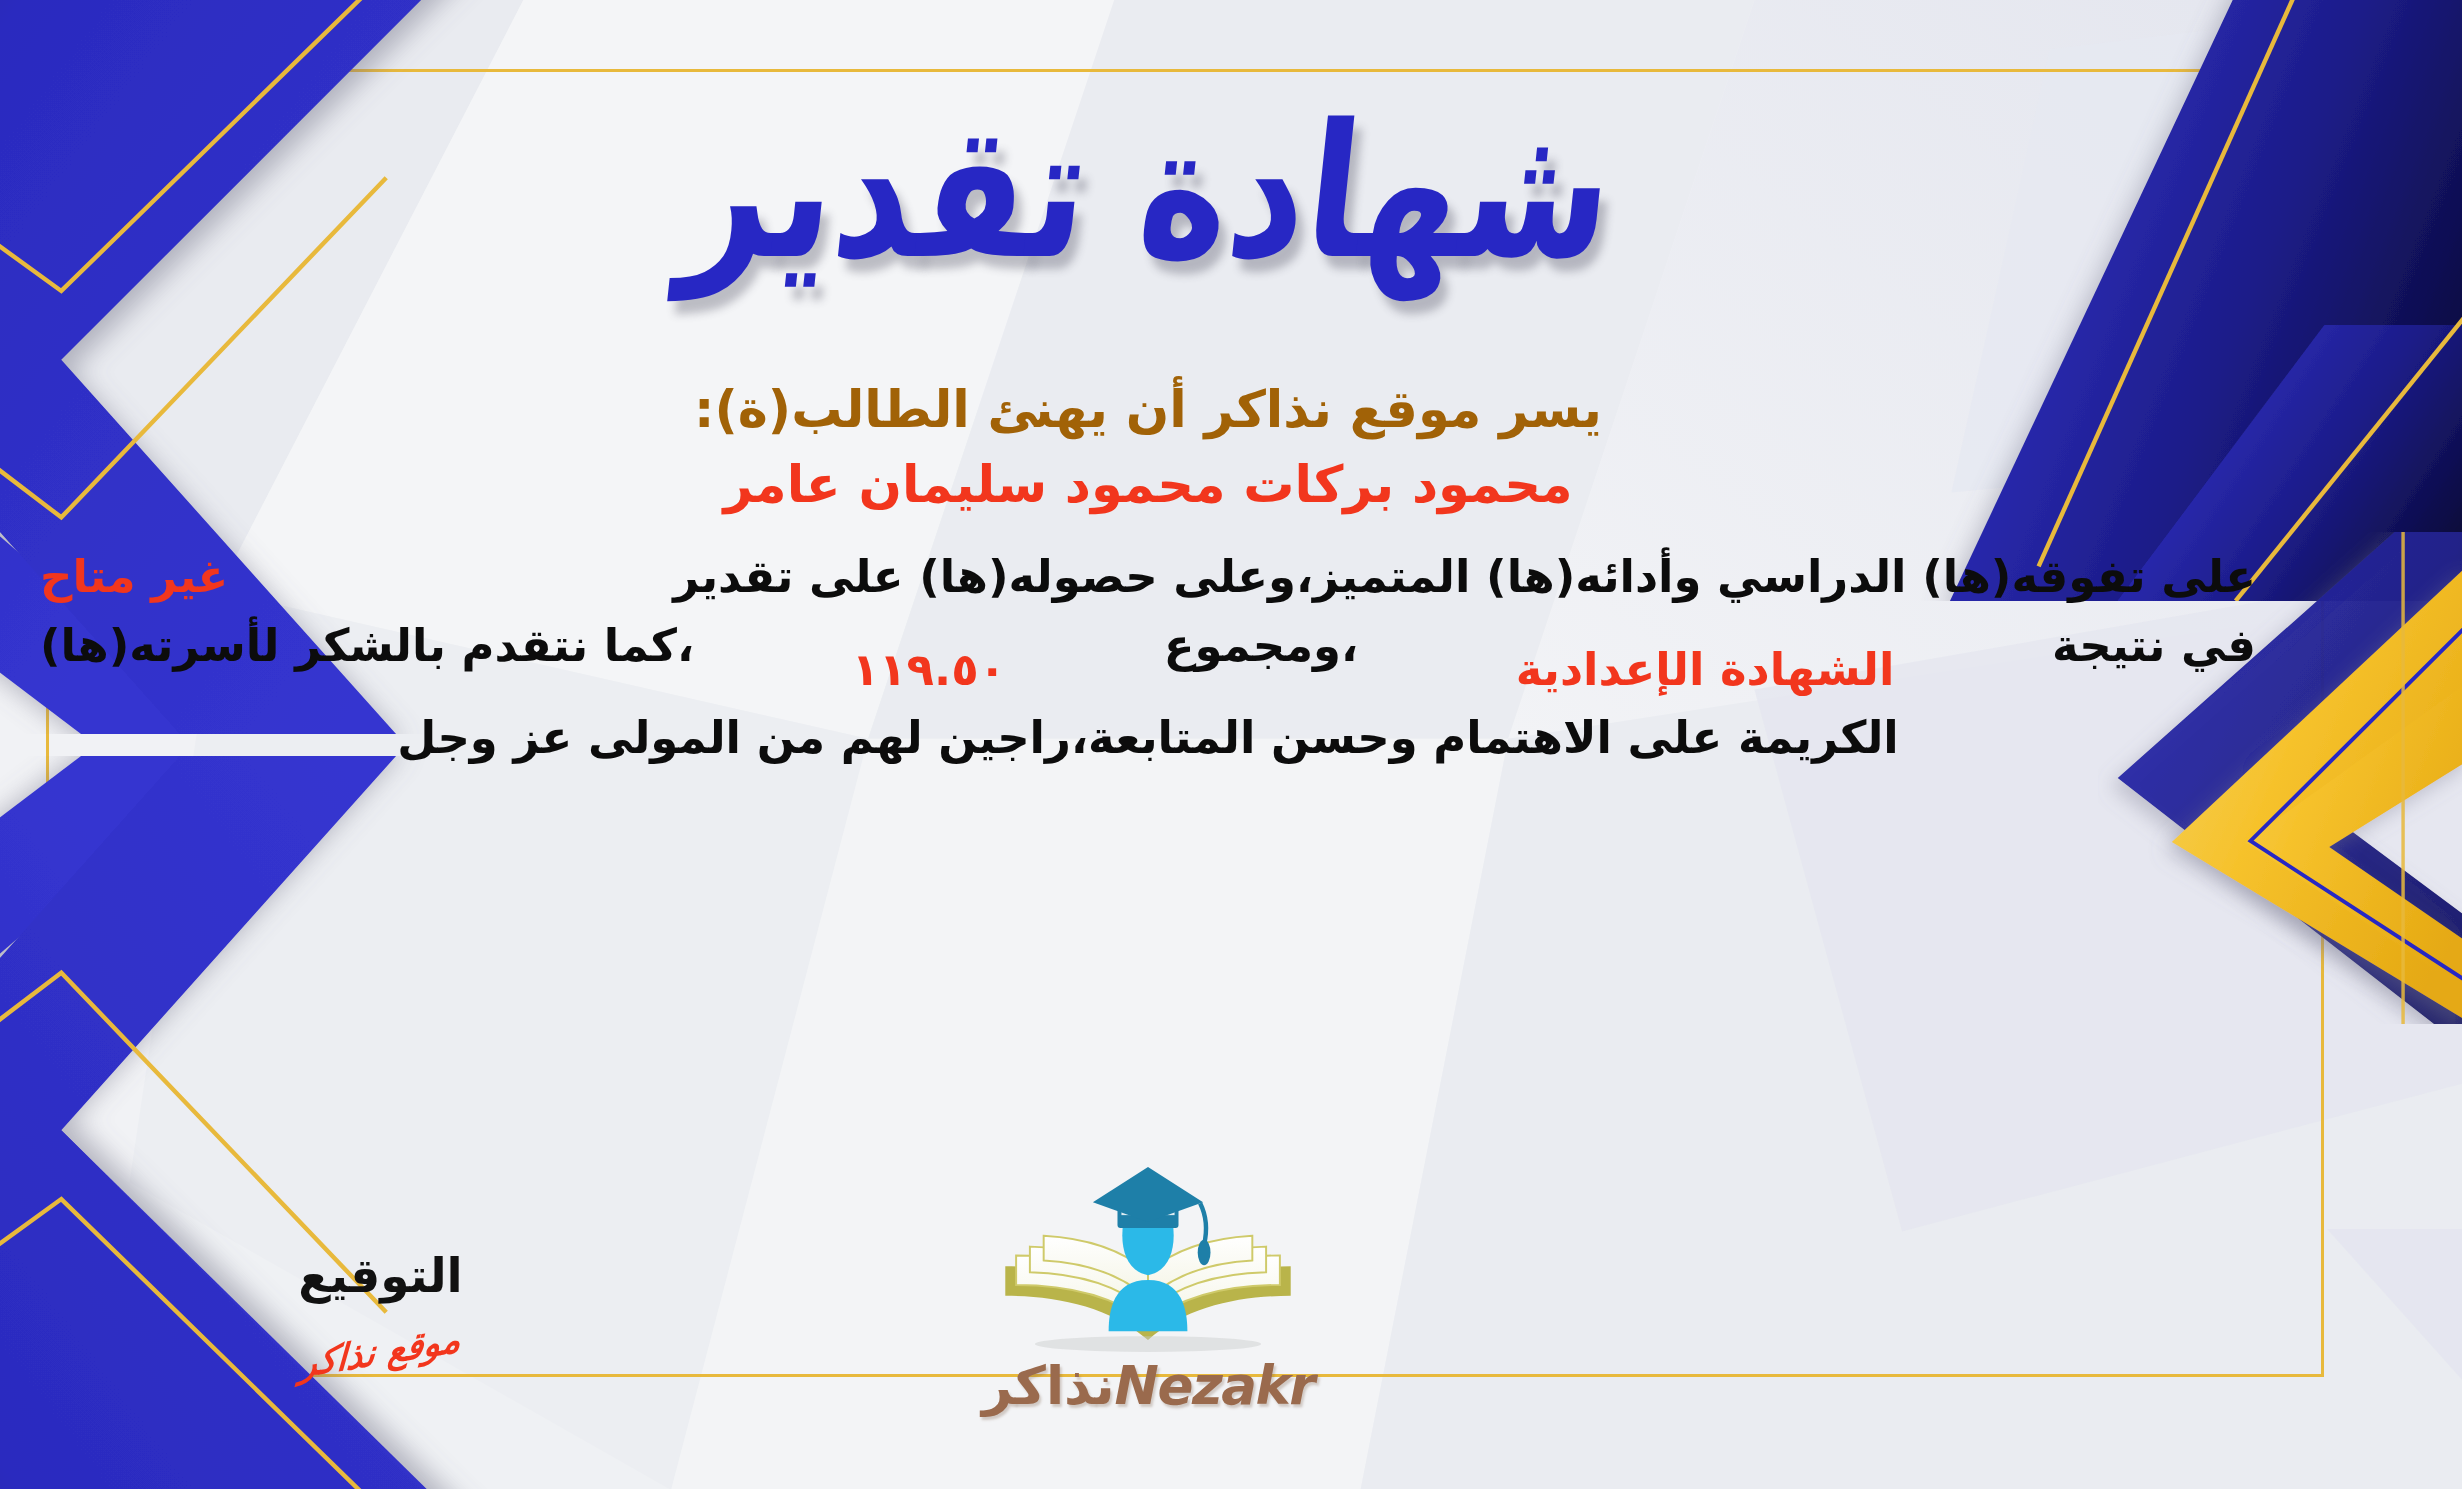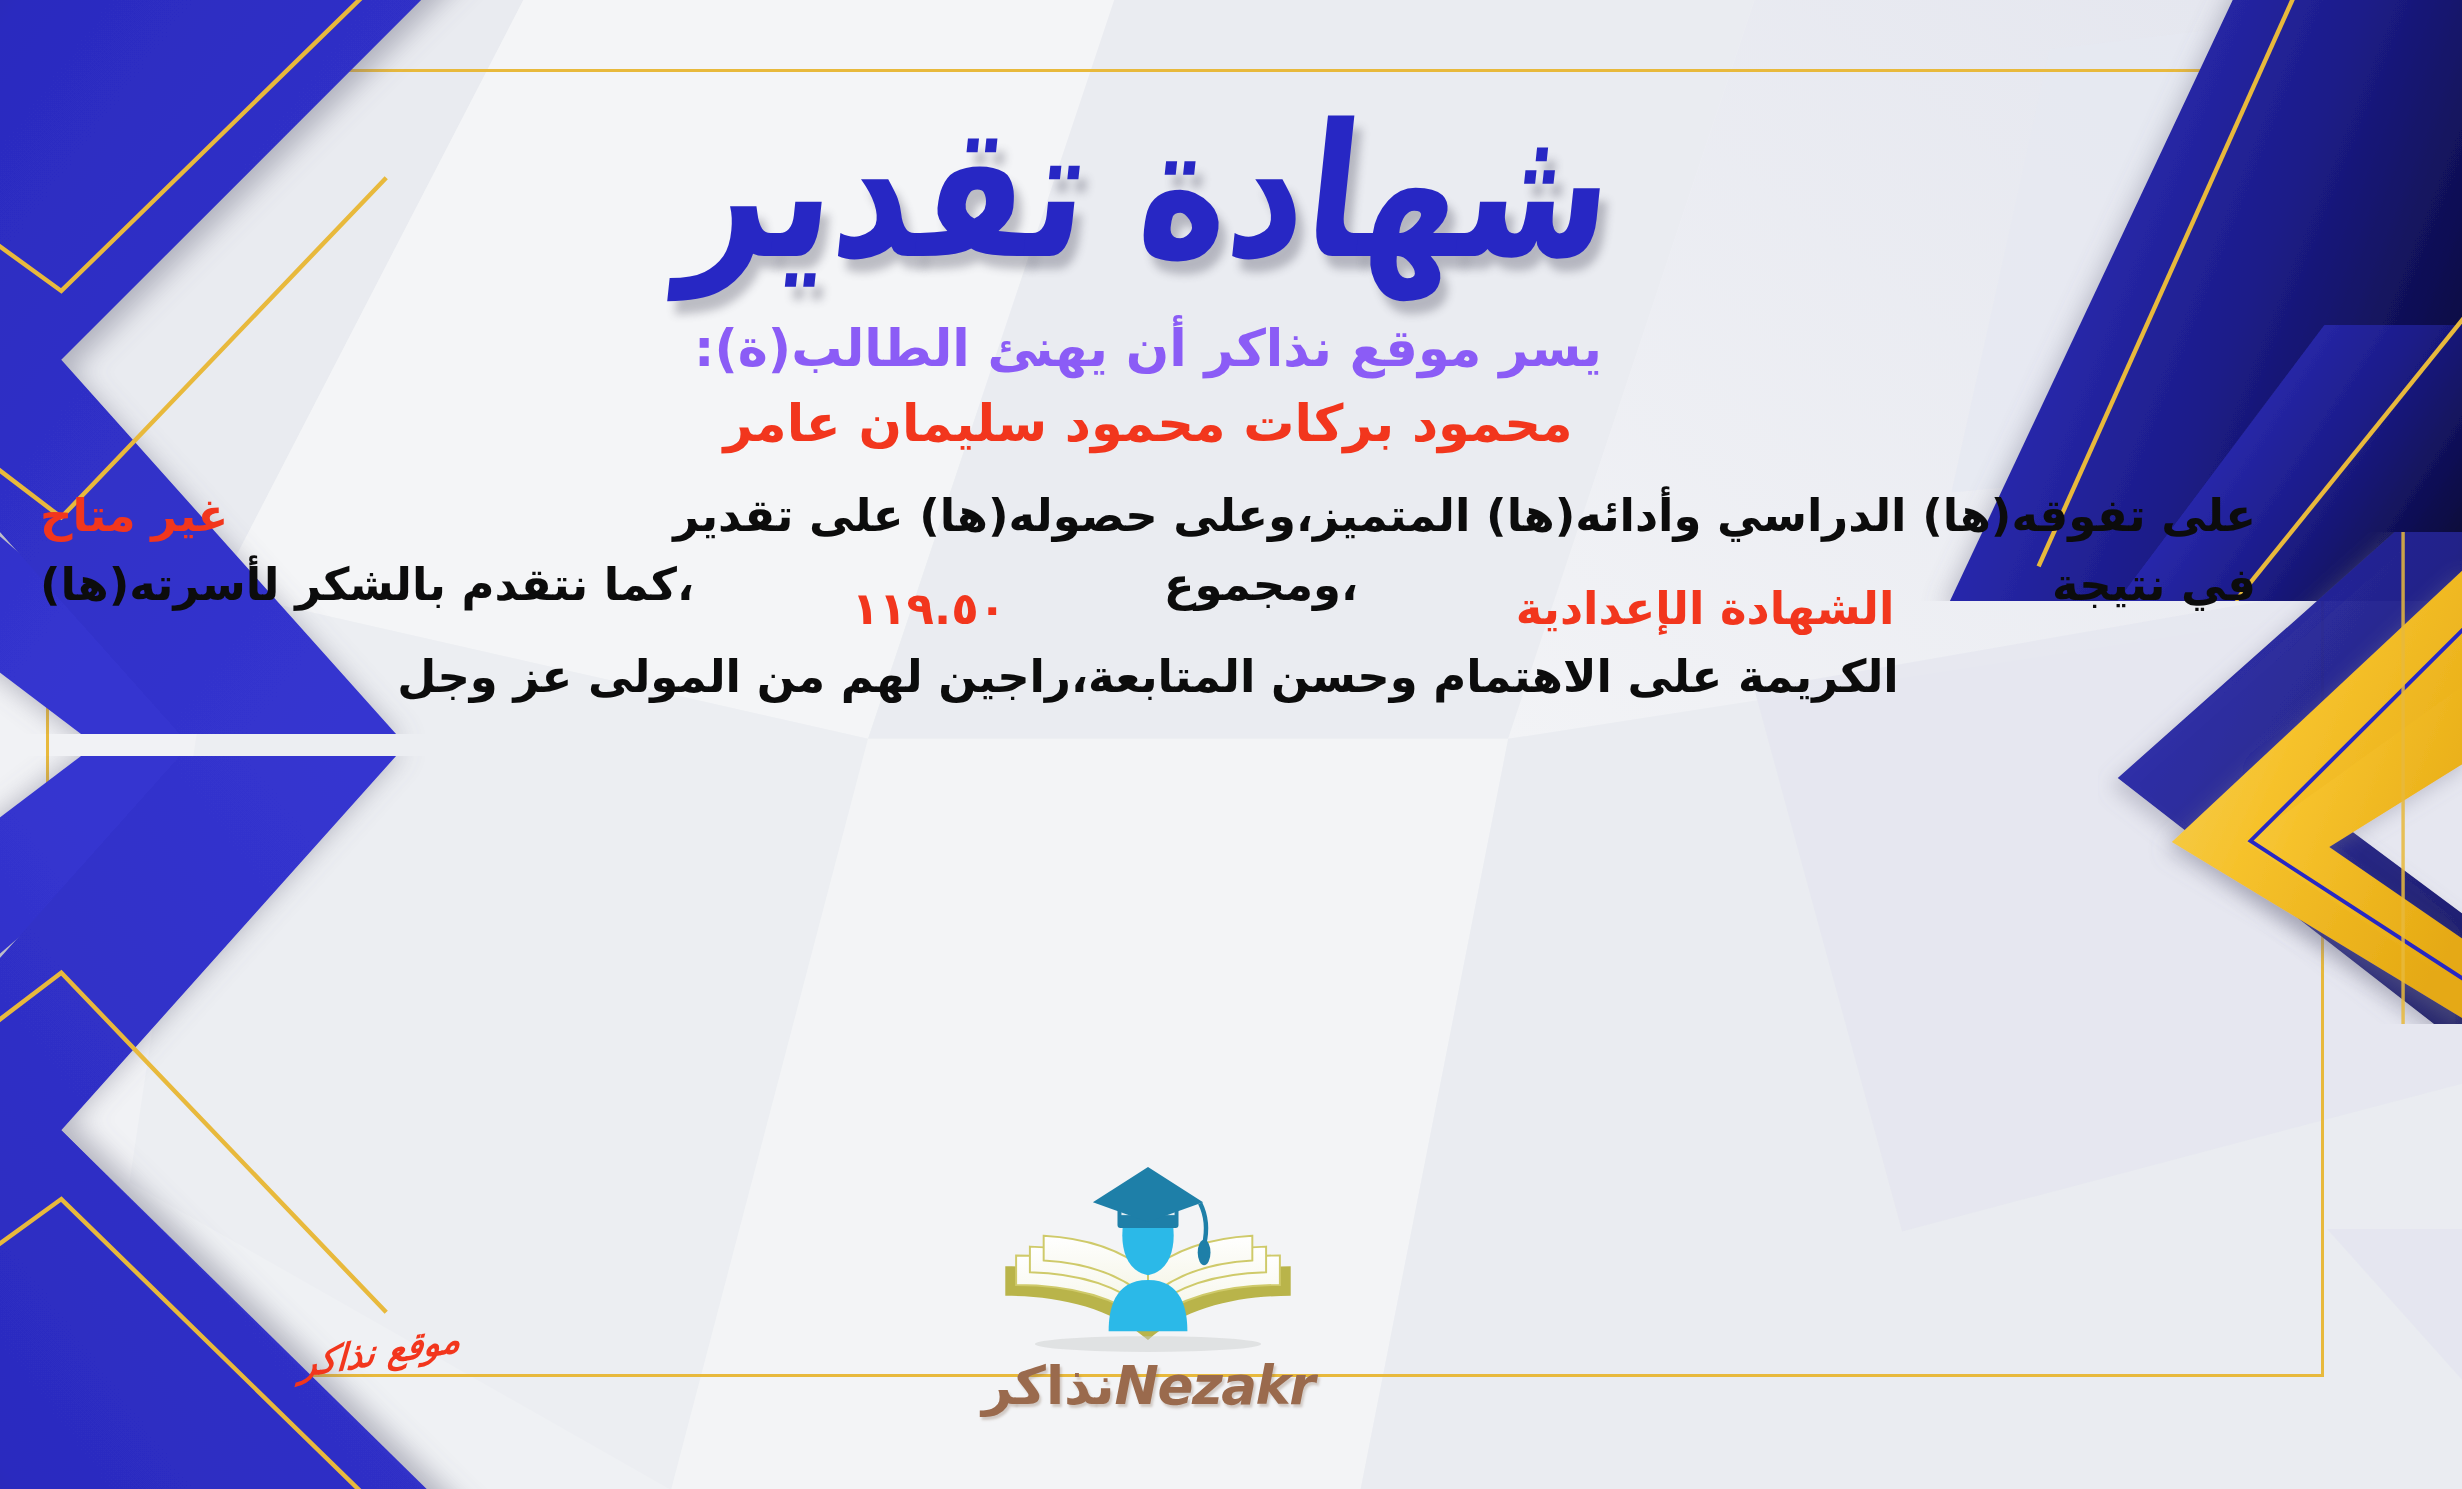--- a/index.html
+++ b/index.html
@@ -62,24 +62,24 @@
     font-weight:700;
     color:#2727c4;
     letter-spacing:-3px;
     line-height:1;
     text-shadow:8.9px 10.8px 7.9px rgba(60,60,80,.30);
     transform:skewX(-6deg) scale(1.02,1.25);
     white-space:nowrap;
   }
 
   .lead{
-    margin-top:28px;
+    margin-top:89px;
     font-size:51px;
     font-weight:600;
-    color:#8b5cf6;
+    color:#a16207;
     letter-spacing:-0.5px;
     white-space:nowrap;
   }
 
   .student-name{
     margin-top:16px;
     font-size:51px;
     font-weight:700;
     color:#f2361d;
     text-align:center;
@@ -313,20 +313,21 @@
         <span class="num hl-gap">١١٩.٥٠</span>
         <span>،كما نتقدم بالشكر لأسرته(ها)</span>
       </span>
 
       <span class="ln">الكريمة على الاهتمام وحسن المتابعة،راجين لهم من المولى عز وجل</span>
     </div>
 
   </div>
 
   <div class="sign-col">
+    <div class="sign-label">التوقيع</div>
     <div class="sign-mark">موقع نذاكر</div>
   </div>
 
   <div class="logo-col">
     <div class="logo-mark">
       <svg viewBox="0 0 760 430" xmlns="http://www.w3.org/2000/svg">
         <defs>
           <linearGradient id="pg" x1="0" y1="0" x2="0" y2="1">
             <stop offset="0" stop-color="#ffffff"></stop>
               <stop offset="1" stop-color="#f4f4e4"></stop>

